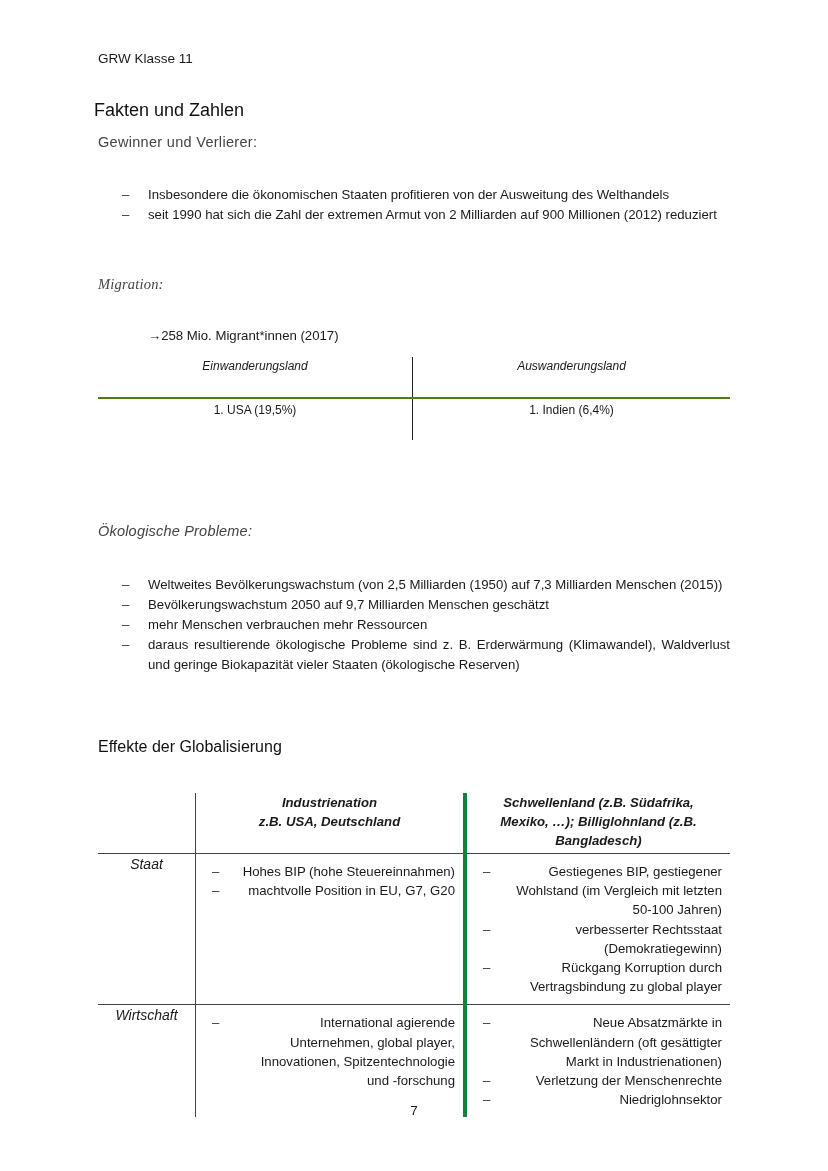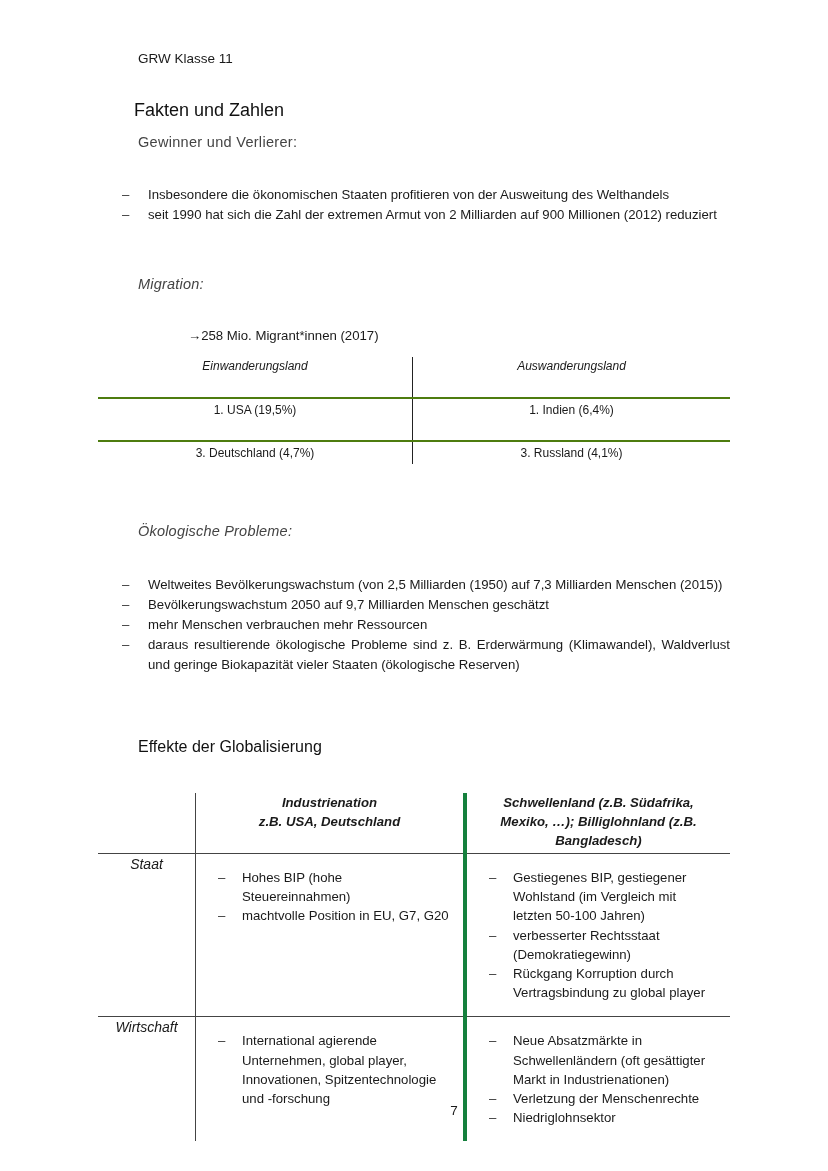--- a/index.html
+++ b/index.html
@@ -1,18 +1,18 @@
 <!DOCTYPE html>
 <html><head>
 <meta charset="utf-8">
 <style>
   html, body { margin: 0; padding: 0; background: #ffffff; }
   body { width: 828px; height: 1171px; position: relative; overflow: hidden;
          font-family: "Liberation Sans", sans-serif; color: #1a1a1a; }
-  .abs { position: absolute; margin-left: 40px; }
+  .abs { position: absolute; }
   .header { left: 98px; top: 51px; font-size: 13.5px; }
   .h1 { left: 94px; top: 100px; font-size: 18px; color: #111; }
   .sub { left: 98px; top: 134px; font-size: 14.5px; color: #444; letter-spacing: 0.3px; }
   .subi { font-size: 14.5px; color: #444; font-style: italic; letter-spacing: 0.2px; }
   ul.dash { list-style: none; margin: 0; padding: 0; position: absolute; left: 122px; width: 608px; font-size: 13.2px; line-height: 20px; }
   ul.dash li { position: relative; padding-left: 26px; text-align: justify; }
   ul.dash li::before { content: "–"; position: absolute; left: 0; top: 0; color: #333; }
   .arrow-line { left: 148px; top: 328px; font-size: 13.2px; }
   table.mig { position: absolute; left: 98px; top: 357px; width: 632px; border-collapse: collapse; font-size: 12px; }
   table.mig td, table.mig th { text-align: center; font-weight: normal; height: 37px; padding: 0; }
@@ -22,56 +22,52 @@
   table.mig tr.row.last td { height: 18px; }
   .h2 { left: 98px; top: 738px; font-size: 16px; color: #111; }
   table.eff { position: absolute; left: 98px; top: 793px; width: 632px; border-collapse: collapse; font-size: 13.2px; line-height: 19.2px; }
   table.eff td, table.eff th { padding: 0; vertical-align: top; }
   table.eff th { font-weight: bold; font-style: italic; text-align: center; height: 60px; }
   table.eff .col0 { width: 97px; }
   table.eff .col1 { width: 267px; border-left: 1px solid #444; }
   table.eff .col2 { border-left: 4px solid #15803d; }
   table.eff tr.body td { border-top: 1px solid #444; }
   table.eff td.rowlabel { font-style: italic; text-align: center; padding-top: 1px; font-size: 14px; }
-  table.eff ul { list-style: none; margin: 14px; padding: 0 0 0 8px; }
+  table.eff ul { list-style: none; margin: 8px; padding: 0 0 0 8px; text-align: right; }
   table.eff ul li { position: relative; padding-left: 24px; }
   table.eff ul li::before { content: "–"; position: absolute; left: 0; top: 0; color: #333; }
   table.eff tr.staat td { height: 134px; }
   table.eff tr.wirt td { height: 96px; }
   .pagenum { left: 0; width: 828px; text-align: center; top: 1103px; font-size: 13.5px; }
 </style>
 </head>
 <body>
 
 <div class="abs header">GRW Klasse 11</div>
 
 <div class="abs h1">Fakten und Zahlen</div>
 <div class="abs sub">Gewinner und Verlierer:</div>
 
 <ul class="dash" style="top:185px;">
   <li>Insbesondere die ökonomischen Staaten profitieren von der Ausweitung des Welthandels</li>
   <li>seit 1990 hat sich die Zahl der extremen Armut von 2 Milliarden auf 900 Millionen (2012) reduziert</li>
 </ul>
 
-<div class="abs subi" style="left:98px; top:276px;">Migration:</div>
+<div class="abs subi" style="left:98px; top:276px;font-family:Liberation Serif, serif;">Migration:</div>
 <div class="abs arrow-line">→258 Mio. Migrant*innen (2017)</div>
 
 <table class="mig">
   <tbody>
       <tr>
     <th class="c1">Einwanderungsland</th>
     <th>Auswanderungsland</th>
   </tr>
   <tr class="row">
     <td class="c1">1. USA (19,5%)</td>
     <td>1. Indien (6,4%)</td>
-  </tr>
-  <tr class="row last">
-    <td class="c1">3. Deutschland (4,7%)</td>
-    <td>3. Russland (4,1%)</td>
   </tr>
 </tbody>
   </table>
 
 <div class="abs subi" style="left:98px; top:523px;">Ökologische Probleme:</div>
 
 <ul class="dash" style="top:575px;">
   <li>Weltweites Bevölkerungswachstum (von 2,5 Milliarden (1950) auf 7,3 Milliarden Menschen (2015))</li>
   <li>Bevölkerungswachstum 2050 auf 9,7 Milliarden Menschen geschätzt</li>
   <li>mehr Menschen verbrauchen mehr Ressourcen</li>

